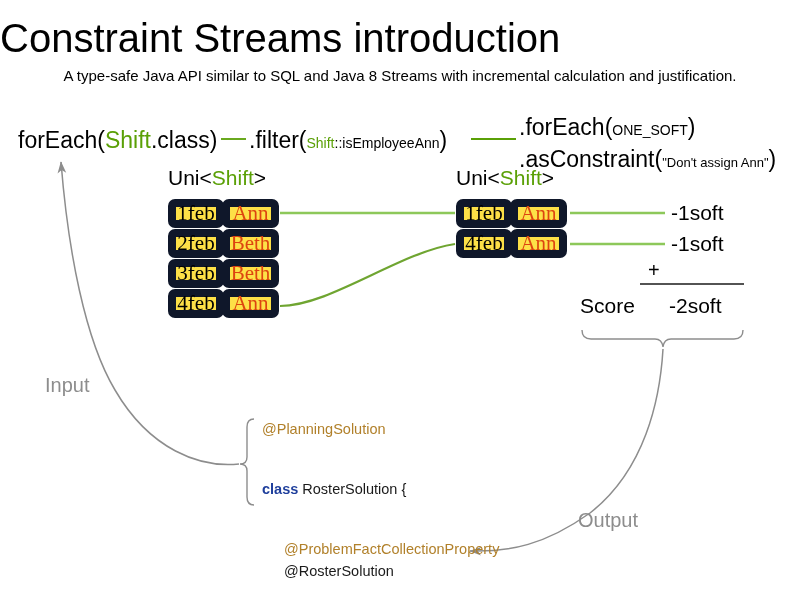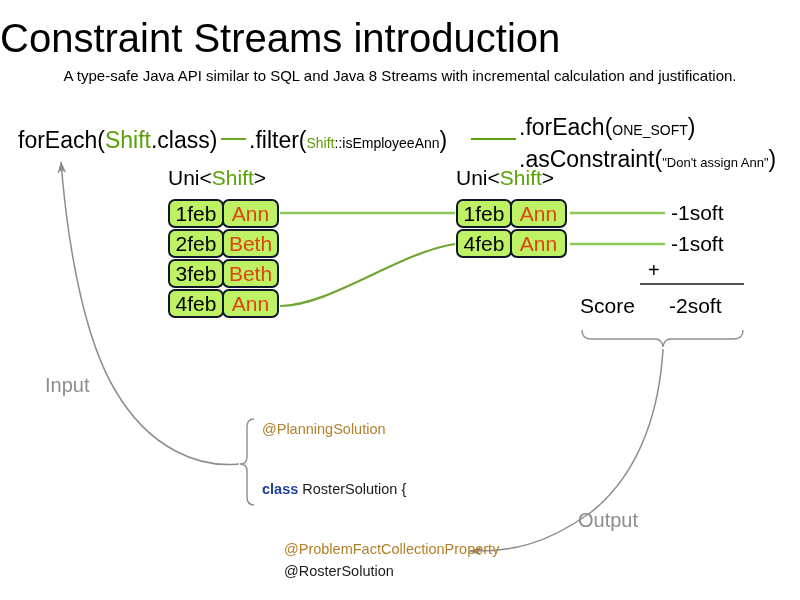--- a/index.html
+++ b/index.html
@@ -39,27 +39,28 @@
 
   
   .uni{font-size:21px;line-height:26px;white-space:nowrap;}
   #uni-left{left:168px;top:165px;}
   #uni-right{left:456px;top:165px;}
 
   
   .shiftrow{display:flex;align-items:stretch;}
   .cell{
     box-sizing:border-box;
-    border:2px solid #0f172a;
+    border:8px solid #0f172a;
     border-radius:7px;
-    background:#bef264;
+    background:#fde047;
     font-size:21px;line-height:25px;
     height:29px;
     display:flex;align-items:center;justify-content:center;
     white-space:nowrap;
+    font-family:Liberation Serif, serif;
   }
   .cell.date{width:56px;color:#000;}
   .cell.emp{width:57px;color:#dd4410;margin-left:-2px;}
 
   #left-list{left:168px;top:199px;}
   #left-list .shiftrow + .shiftrow{margin-top:1px;}
   #right-list{left:456px;top:199px;}
   #right-list .shiftrow + .shiftrow{margin-top:1px;}
 
   

